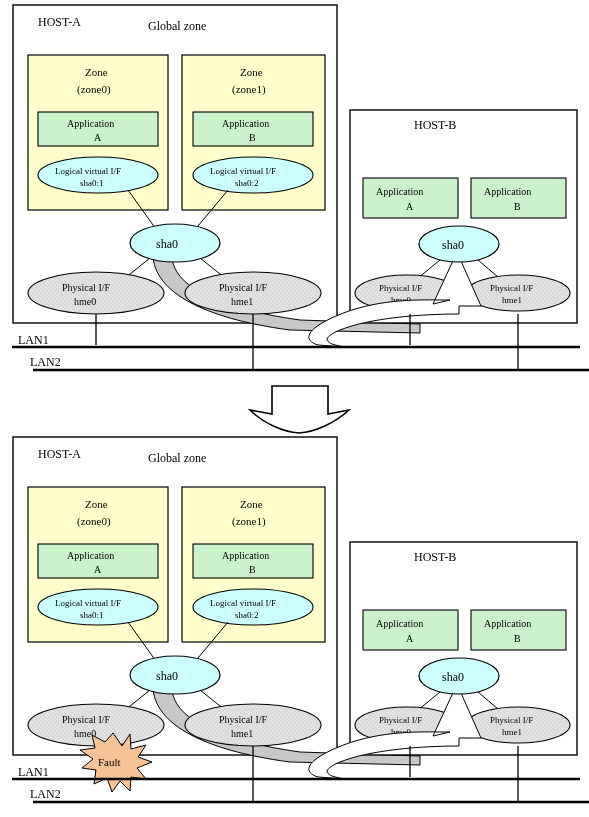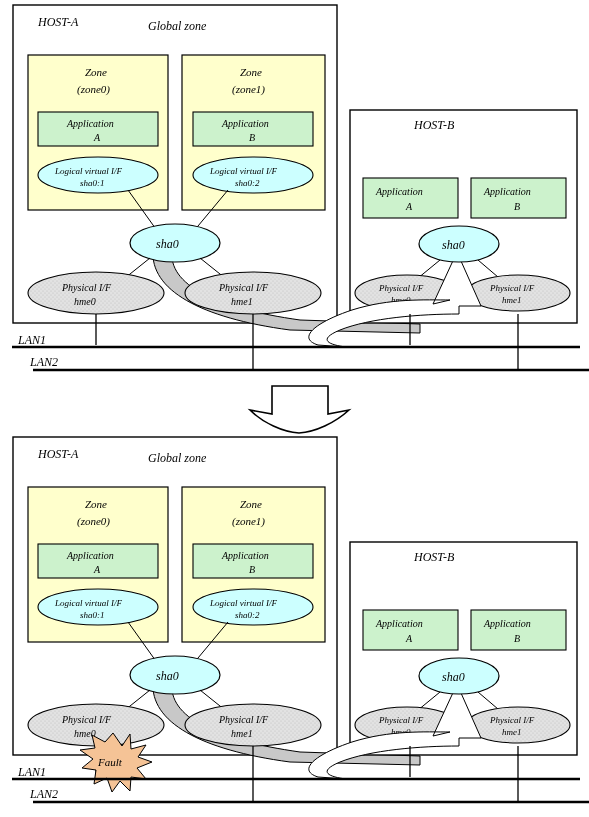--- a/index.html
+++ b/index.html
@@ -1,21 +1,21 @@
 <!DOCTYPE html>
 <html><head>
 <meta charset="utf-8">
 <title>GLS Zone Failover Diagram</title>
 <style>
   html,body{margin:0;padding:0;background:#ffffff;}
   body{
     font-family:"Liberation Serif", serif;
     width:589px;height:817px;position:relative;overflow:hidden;
   }
-  #stage{position:absolute;left:0;top:0;width:589px;height:817px;font-style:italic;}
+  #stage{position:absolute;left:0;top:0;width:589px;height:817px;}
   svg.diagram{position:absolute;left:0;top:0;width:589px;height:817px;}
   .txt{font-family:"Liberation Serif", serif;fill:#000;}
   .t11{font-size:11px;}
   .t12{font-size:12px;}
   .t10{font-size:10px;}
   .t9{font-size:9px;}
 </style>
 </head>
 <body>
 

